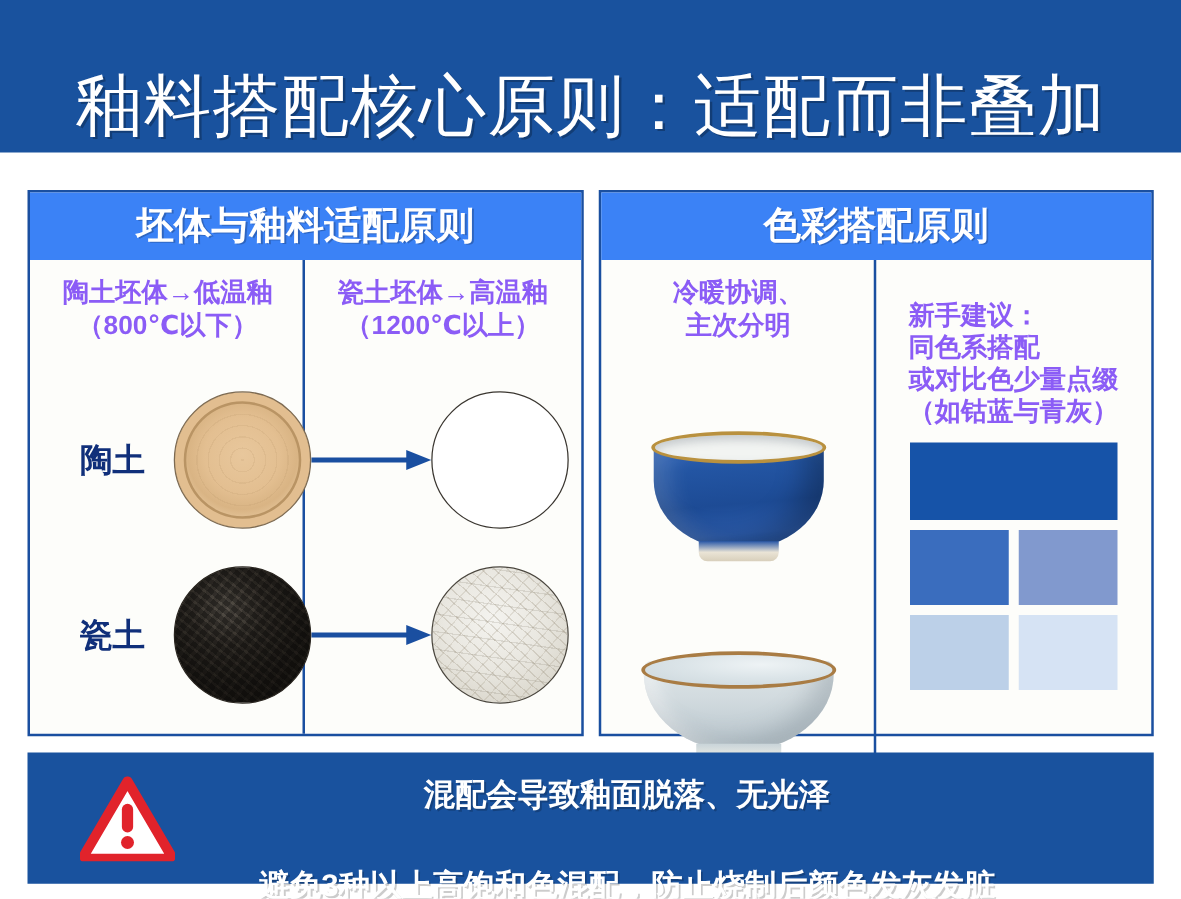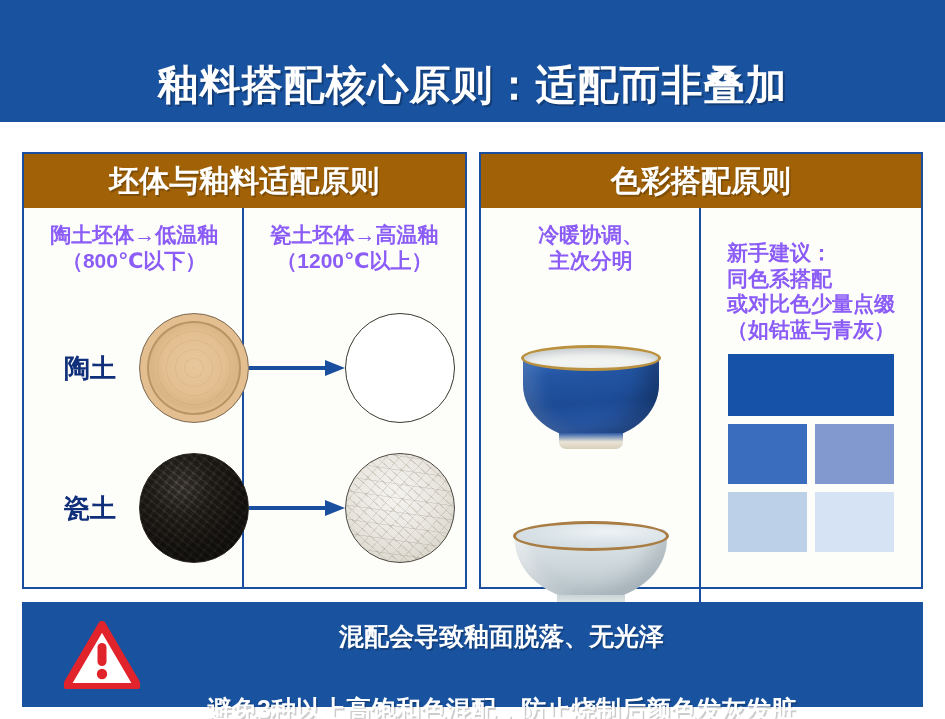--- a/index.html
+++ b/index.html
@@ -22,22 +22,22 @@
     top: 0;
     width: 945px;
     height: 122px;
     background: #19529E;
     display: flex;
     align-items: center;
     justify-content: center;
   }
   .title-text {
     color: #ffffff;
-    font-size: 41px;
-    font-weight: bold;
+    font-size: 54px;
+    font-weight: normal;
     letter-spacing: 1px;
     line-height: 1;
     text-shadow: 2px 2px 0 rgba(0,0,0,0.25);
     white-space: nowrap;
     margin-top: 48px;
   }
 
   
   .panels {
     position: absolute;
@@ -50,21 +50,21 @@
   }
   .panel {
     flex: 1 1 0;
     display: flex;
     flex-direction: column;
     border: 2px solid #1A4FA0;
     background: #FDFDFA;
     box-sizing: border-box;
   }
   .panel-header {
-    background: #a16207;
+    background: #3b82f6;
     height: 54px;
     display: flex;
     align-items: center;
     justify-content: center;
     flex: 0 0 auto;
   }
   .panel-header-text {
     color: #ffffff;
     font-size: 30px;
     font-weight: bold;

